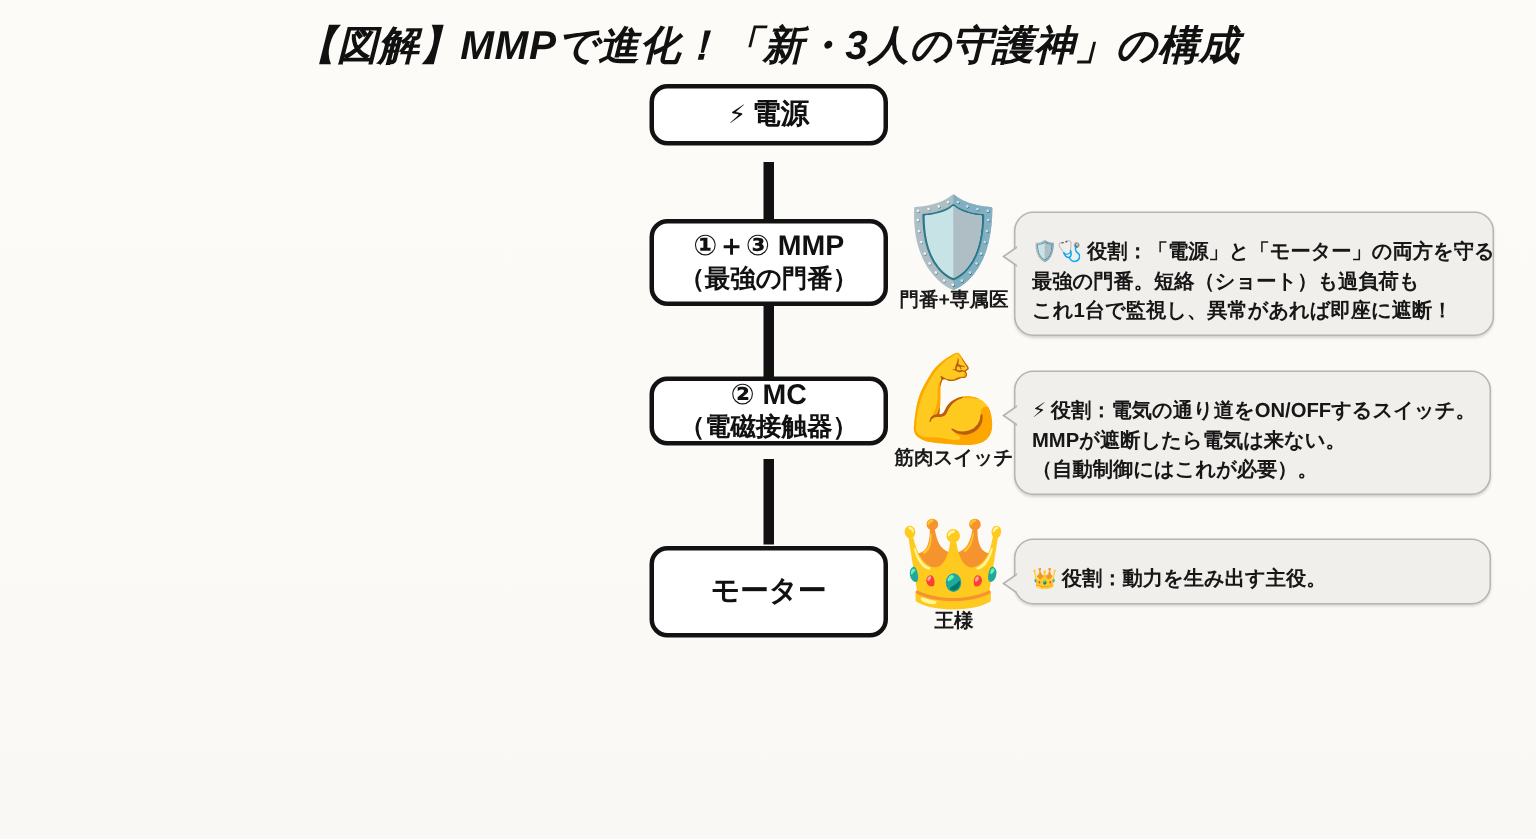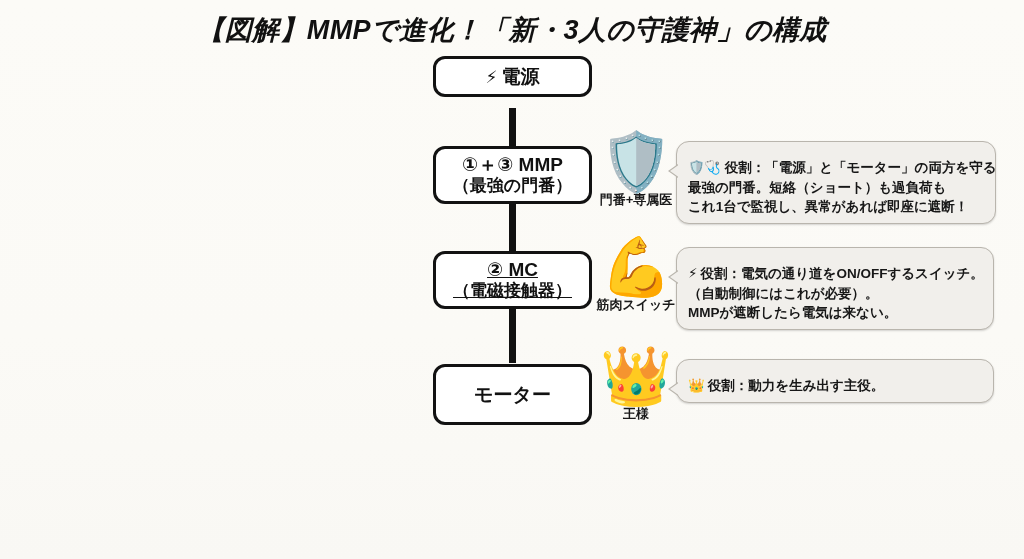--- a/index.html
+++ b/index.html
@@ -61,21 +61,21 @@
     font-weight: bold;
     color: #111111;
     z-index: 2;
   }
   .node .line1 { font-size: 19px; line-height: 1.15; white-space: nowrap; }
   .node .line2 { font-size: 17px; line-height: 1.2; white-space: nowrap; }
   .node .bolt { font-size: 17px; margin-right: 4px; }
 
   #node-power   { top: 56px;  height: 41px; }
   #node-mmp     { top: 146px; height: 58px; }
-  #node-mc      { top: 251px; height: 58px; text-decoration: underline; }
+  #node-mc      { top: 251px; height: 46px; }
   #node-motor   { top: 364px; height: 61px; }
 
   #conn-1 { top: 108px; height: 41px; }
   #conn-2 { top: 201px; height: 53px; }
   #conn-3 { top: 306px; height: 57px; }
 
   
   .character {
     position: absolute;
     width: 96px;
@@ -188,21 +188,21 @@
   </div>
 
   <div class="bubble" id="bubble-mmp">
     <div class="bline"><span class="bicon">🛡️🩺</span><span>役割：「電源」と「モーター」の両方を守る</span></div>
     <div class="bline">最強の門番。短絡（ショート）も過負荷も</div>
     <div class="bline">これ1台で監視し、異常があれば即座に遮断！</div>
   </div>
 
   <div class="bubble" id="bubble-mc">
     <div class="bline"><span class="bicon">⚡</span><span>役割：電気の通り道をON/OFFするスイッチ。</span></div>
+    <div class="bline">MMPが遮断したら電気は来ない。</div>
     <div class="bline">（自動制御にはこれが必要）。</div>
-    <div class="bline">MMPが遮断したら電気は来ない。</div>
   </div>
 
   <div class="bubble" id="bubble-motor">
     <div class="bline"><span class="bicon">👑</span><span>役割：動力を生み出す主役。</span></div>
   </div>
 
 </div>
 
 </body></html>

